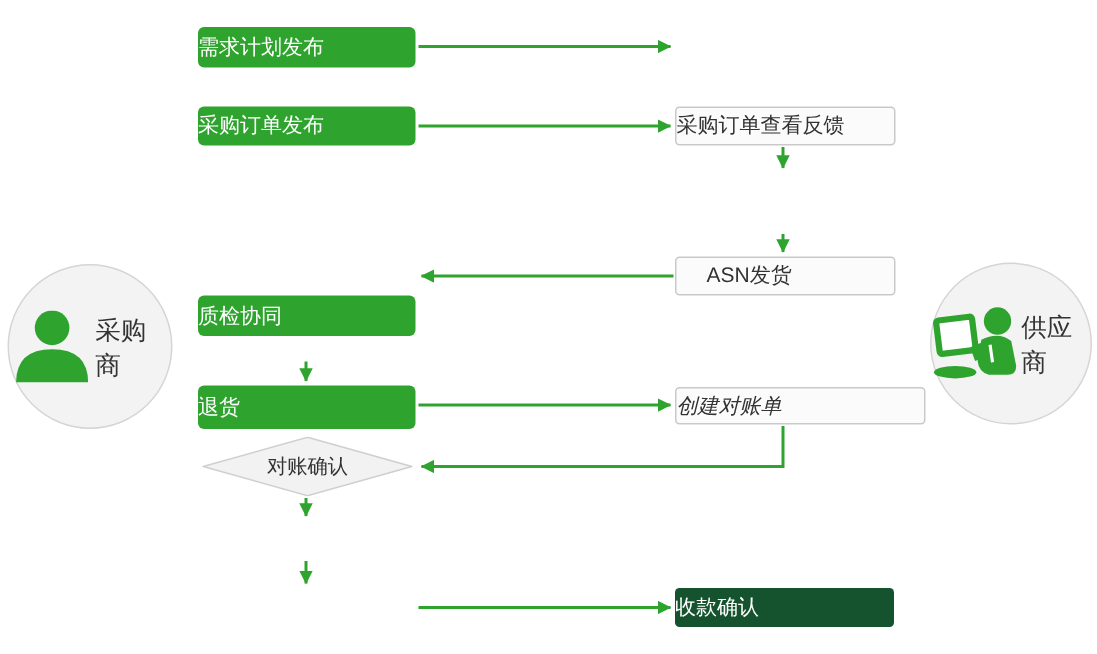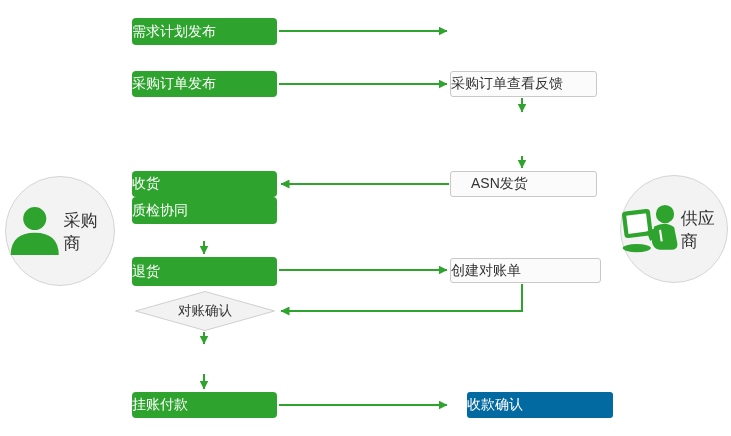--- a/index.html
+++ b/index.html
@@ -8,21 +8,21 @@
     font-family:"Liberation Sans","DejaVu Sans",sans-serif;
   }
   .canvas{position:absolute;left:0;top:0;width:731px;height:436px;}
   .arrows{position:absolute;left:0;top:0;pointer-events:none;}
   .node{
     position:absolute;display:flex;align-items:center;justify-content:flex-start;
     font-size:14px;box-sizing:border-box;
   }
   .node.green{background:#2ea42e;color:#ffffff;border-radius:4px;}
   .node.gray{background:#fbfbfb;color:#333333;border:1px solid #c9c9c9;border-radius:3px;}
-  .node.red{background:#0369a1;color:#ffffff;border-radius:3px;margin-left:17px;}
+  .node.red{background:#14532d;color:#ffffff;border-radius:3px;}
   .diamond{position:absolute;}
   .diamond svg{position:absolute;left:0;top:0;width:100%;height:100%;}
   .diamond .dlbl{
     position:absolute;left:0;top:0;right:0;bottom:0;
     display:flex;align-items:center;justify-content:center;font-size:13.5px;
   }
   .diamond.green .dlbl{color:#ffffff;}
   .diamond.gray .dlbl{color:#333333;}
   .actor{
     position:absolute;border-radius:50%;background:#f3f3f3;border:1px solid #d5d5d5;
@@ -77,40 +77,34 @@
     </svg>
     <div class="alabel">供应商</div>
   </div>
 
   <div class="node green" style="left:132px;top:18px;width:145px;height:27px;">
     <span>需求计划发布</span>
   </div>
   <div class="node green" style="left:132px;top:71px;width:145px;height:26px;">
     <span>采购订单发布</span>
   </div>
-  <div class="node green" style="left:132px;top:171px;width:145px;height:26px;">
-    <span>收货</span>
-  </div>
   <div class="node green" style="left:132px;top:197px;width:145px;height:27px;">
     <span>质检协同</span>
   </div>
   <div class="node green" style="left:132px;top:257px;width:145px;height:29px;">
     <span>退货</span>
-  </div>
-  <div class="node green" style="left:132px;top:392px;width:145px;height:26px;">
-    <span>挂账付款</span>
   </div>
 
   <div class="node gray" style="left:450px;top:71px;width:147px;height:26px;">
     <span>采购订单查看反馈</span>
   </div>
   <div class="node gray" style="left:450px;top:171px;width:147px;height:26px;padding-left:20px;">
     <span>ASN发货</span>
   </div>
-  <div class="node gray" style="left:450px;top:258px;width:151px;height:25px;">
+  <div class="node gray" style="left:450px;top:258px;width:167px;height:25px;font-style:italic;">
     <span>创建对账单</span>
   </div>
   <div class="node red" style="left:450px;top:392px;width:146px;height:26px;">
     <span>收款确认</span>
   </div>
 
   <div class="diamond gray" style="left:135px;top:291px;width:140px;height:40px;text-decoration:underline;">
     <svg viewBox="0 0 140 40" preserveAspectRatio="none">
       <polygon points="70,0.5 139.5,20 70,39.5 0.5,20" fill="#f2f2f2" stroke="#cfcfcf" stroke-width="1"></polygon>
     </svg>

